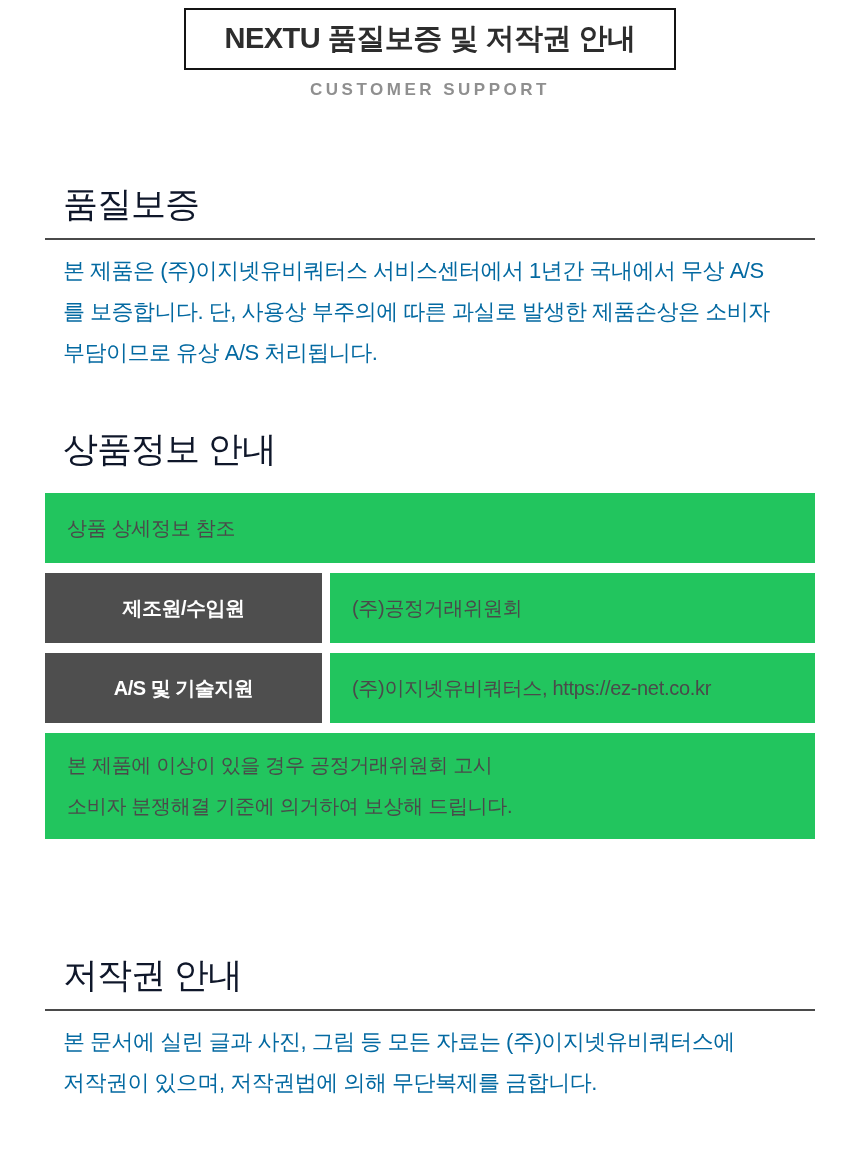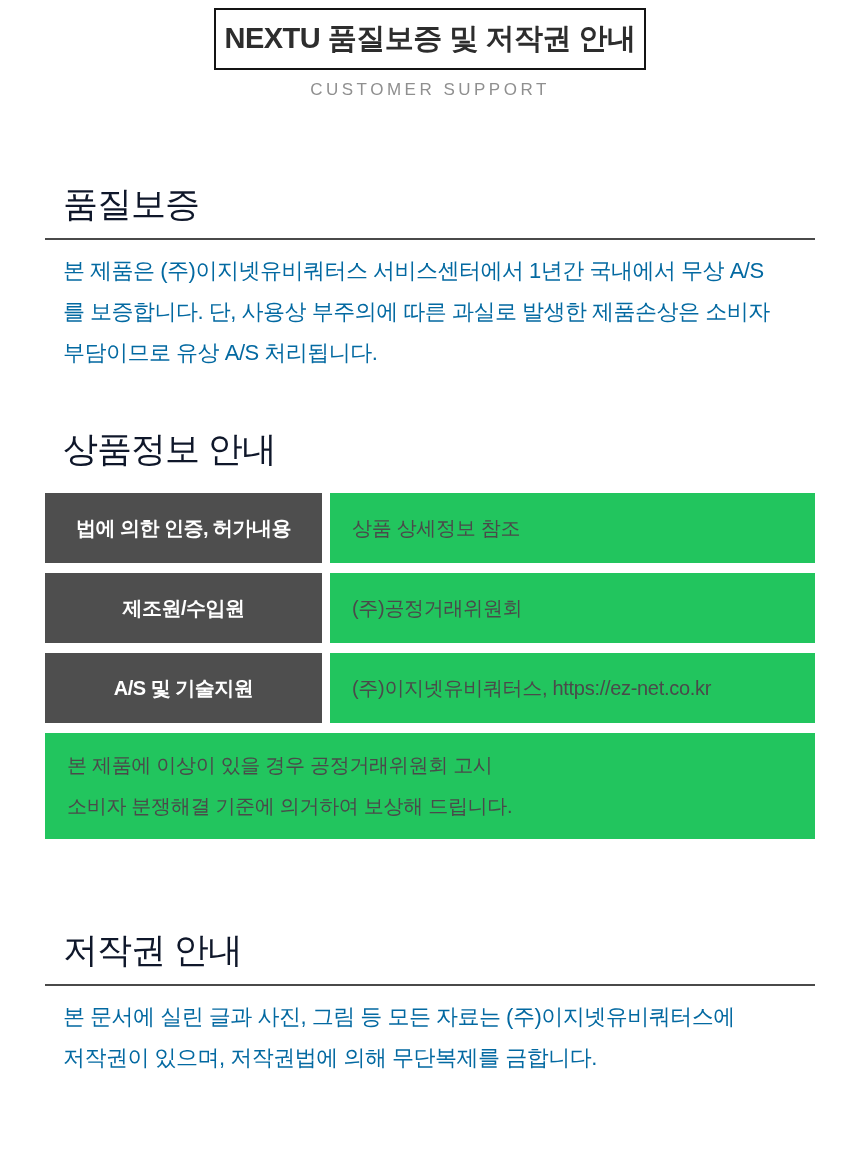--- a/index.html
+++ b/index.html
@@ -6,35 +6,35 @@
   body {
     width: 860px; height: 1169px;
     font-family: "Liberation Sans", "DejaVu Sans", sans-serif;
     color: #1a1a1a;
     overflow: hidden;
   }
   .page { position: relative; width: 860px; height: 1169px; background: #fff; }
 
   
   .header-box {
-    width: 432px; height: 62px;
+    width: 492px; height: 62px;
     margin: 8px auto 0;
     border: 2px solid #141414;
     box-sizing: border-box;
     display: flex; align-items: center; justify-content: center;
     background: #fff;
   }
   .header-title {
     font-size: 29px; font-weight: 700; color: #2d2d2d;
     letter-spacing: -0.5px; white-space: nowrap;
   }
   .subtitle {
     margin-top: 10px;
     text-align: center;
-    font-size: 17px; font-weight: 400;
+    font-size: 17px; font-weight: 700;
     letter-spacing: 3.5px;
     color: #8f8f8f;
     white-space: nowrap;
   }
 
   
   .content { margin: 0 45px; width: 770px; }
   .section-title {
     font-size: 35px; font-weight: 400; color: #0f172a;
     letter-spacing: -1px; padding-left: 18px; line-height: 40px;
@@ -46,21 +46,21 @@
   }
   .para {
     padding-left: 18px; padding-right: 10px;
     margin-top: 10px;
     font-size: 22px; color: #0369a1;
     line-height: 41px; letter-spacing: -0.5px;
   }
 
   .warranty-title { margin-top: 84px; }
   .product-info-title { margin-top: 56px; }
-  .copyright-title { margin-top: 91px; }
+  .copyright-title { margin-top: 116px; }
 
   
   .table { margin-top: 24px; }
   .trow { display: flex; margin-bottom: 10px; }
   .trow:last-child { margin-bottom: 0; }
   .tlabel {
     width: 277px; flex-shrink: 0;
     min-height: 70px;
     background: #4e4e4e; color: #ffffff;
     font-size: 20px; font-weight: 700; letter-spacing: -0.5px;
@@ -96,21 +96,20 @@
     <div>
       <div class="section-title warranty-title">품질보증</div>
       <div class="rule"></div>
       <div class="para">본 제품은 (주)이지넷유비쿼터스 서비스센터에서 1년간 국내에서 무상 A/S<br>를 보증합니다. 단, 사용상 부주의에 따른 과실로 발생한 제품손상은 소비자<br>부담이므로 유상 A/S 처리됩니다.</div>
     </div>
 
     <div>
       <div class="section-title product-info-title">상품정보 안내</div>
       <div class="table">
           <div class="trow">
-            <div class="tlabel">법에 의한 인증, 허가내용</div>
             <div class="tvalue">
               <div><span>상품 상세정보 참조</span></div>
             </div>
           </div>
           <div class="trow">
             <div class="tlabel">제조원/수입원</div>
             <div class="tvalue">
               <div><span>(주)공정거래위원회</span></div>
             </div>
           </div>

